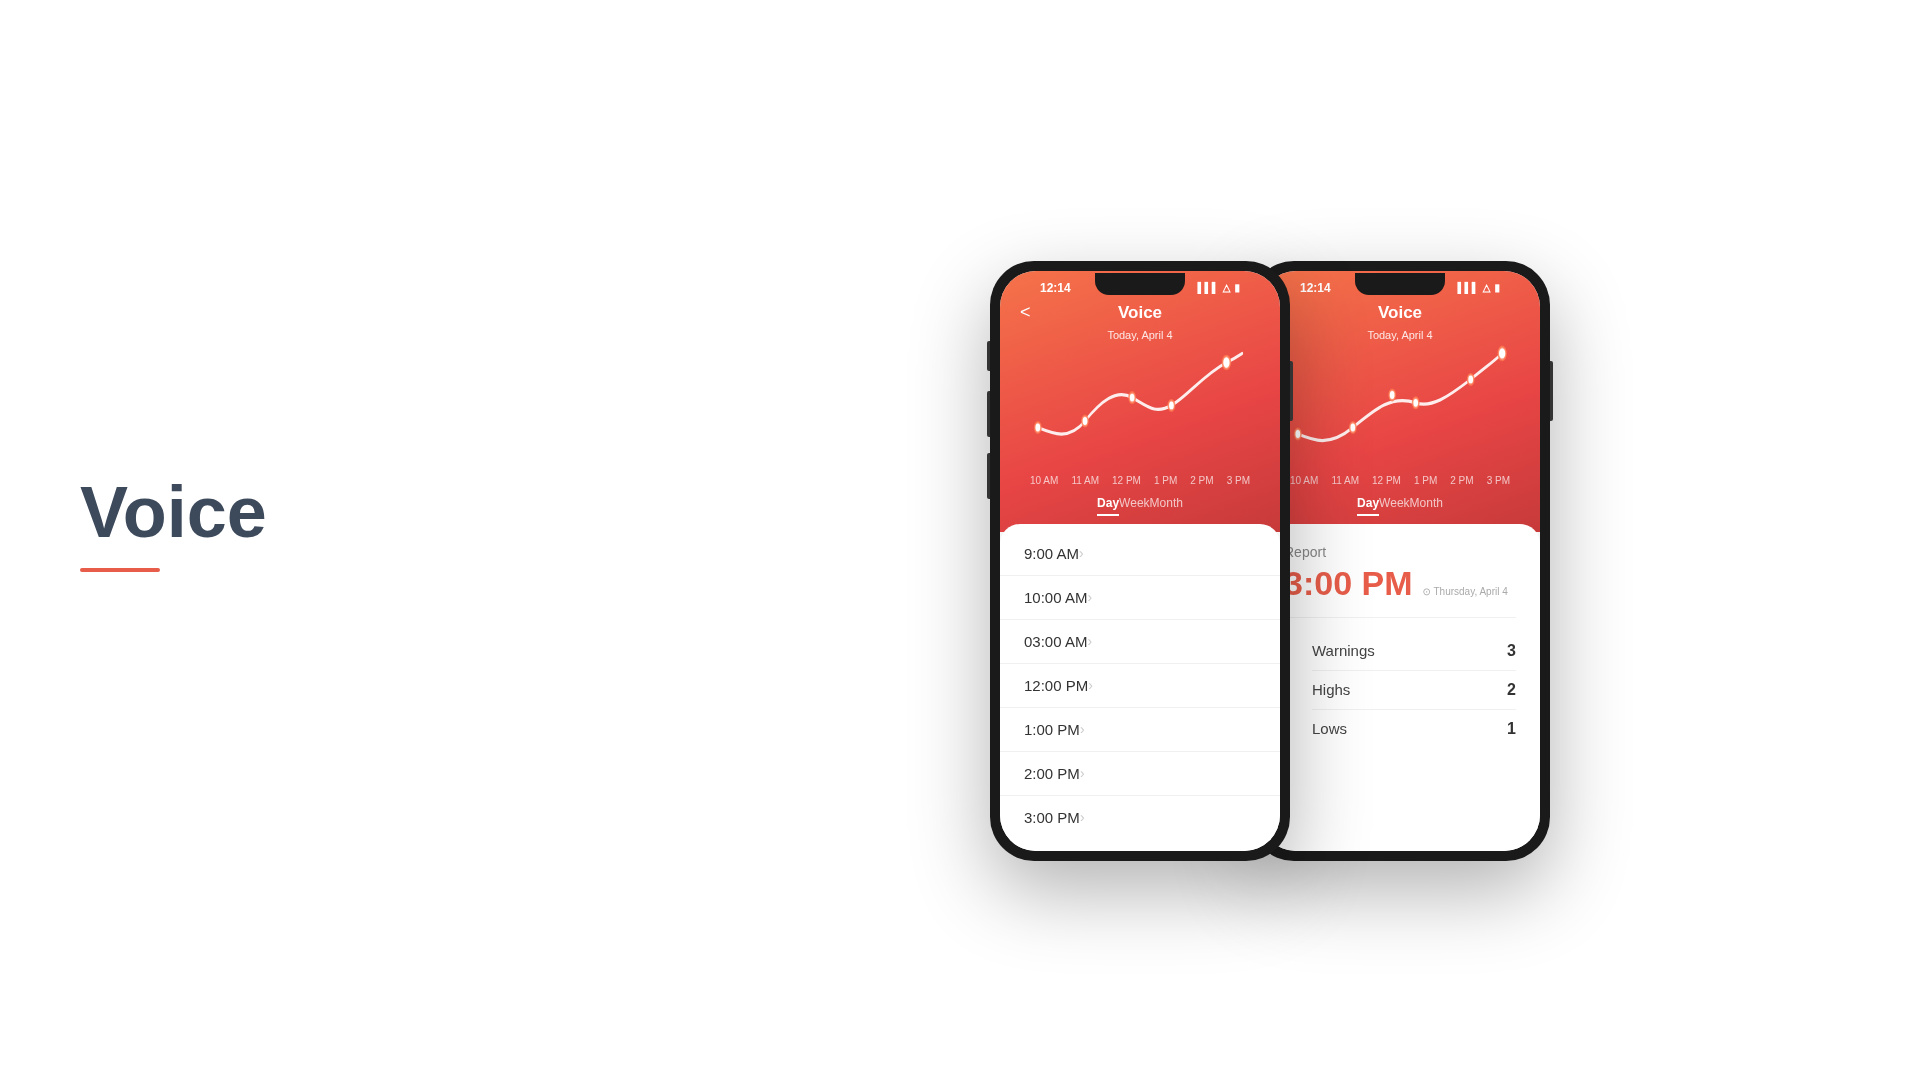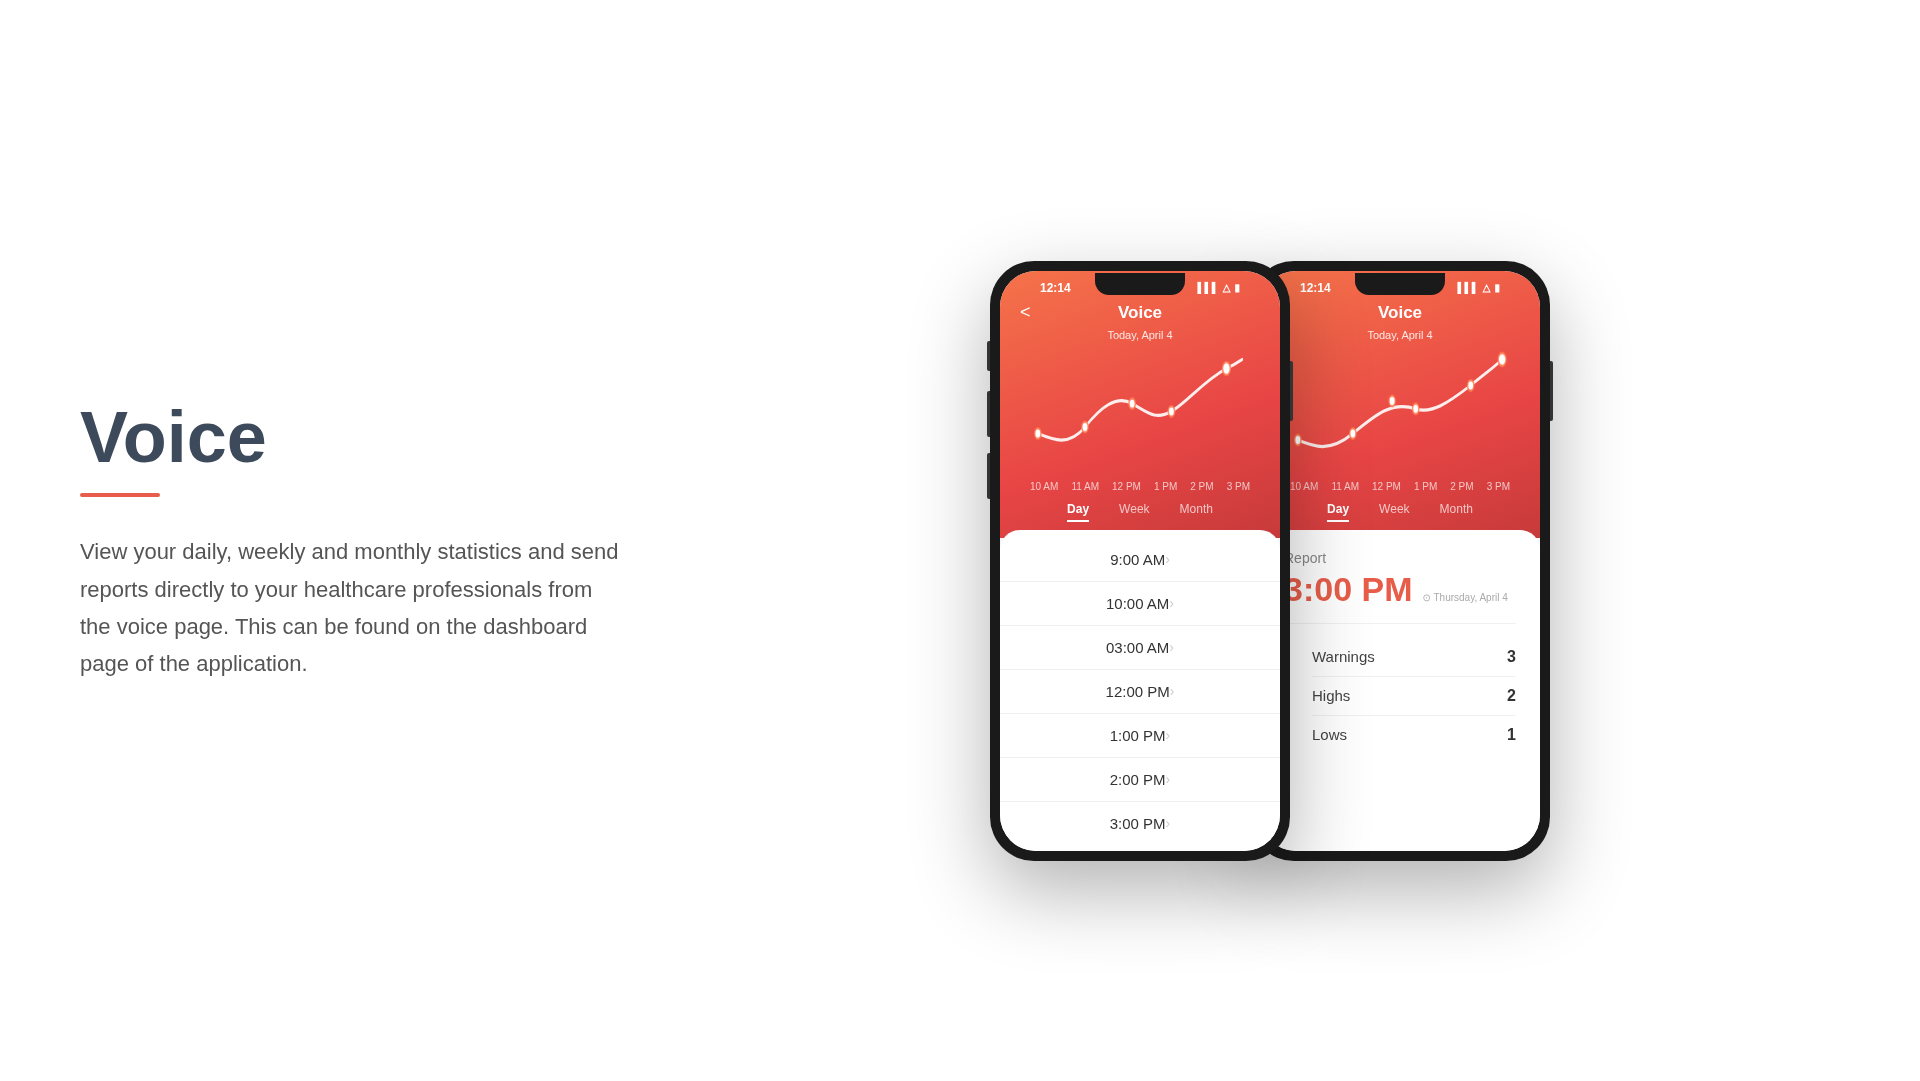--- a/index.html
+++ b/index.html
@@ -164,21 +164,21 @@
     .nav-title {
       font-size: 17px;
       font-weight: 600;
       color: #fff;
     }
 
     .nav-subtitle {
       font-size: 11px;
       color: rgba(255,255,255,0.85);
       text-align: center;
-      margin-bottom: 8px;
+      margin-bottom: 2px;
     }
 
     
     .chart-area {
       height: 130px;
       position: relative;
       padding: 0 10px;
     }
 
     .chart-svg {
@@ -192,21 +192,20 @@
       justify-content: space-between;
       padding: 2px 10px;
       font-size: 10px;
       color: rgba(255,255,255,0.7);
     }
 
     
     .tab-row {
       display: flex;
       justify-content: center;
-      gap: 30px;
       padding: 8px 0 6px;
     }
 
     .tab-item {
       font-size: 12px;
       color: rgba(255,255,255,0.7);
       cursor: pointer;
       padding-bottom: 4px;
     }
 
@@ -225,21 +224,21 @@
       overflow: hidden;
     }
 
     
     .time-list {
       padding: 8px 0;
     }
 
     .time-list-item {
       display: flex;
-      justify-content: center;
+      justify-content: flex-start;
       align-items: center;
       padding: 13px 24px;
       border-bottom: 1px solid #f0f0f0;
       font-size: 15px;
       color: #333;
     }
 
     .time-list-item:last-child {
       border-bottom: none;
     }
@@ -361,21 +360,20 @@
     }
   </style>
 </head>
 <body>
 
 <div class="page-container">
 
   <div class="text-section">
     <h1 class="section-title">Voice</h1>
     <div class="title-underline"></div>
-    <p class="section-description">View your daily, weekly and monthly statistics and send reports directly to your healthcare professionals from the voice page. This can be found on the dashboard page of the application.</p>
   </div>
 
   <div class="phones-section">
 
     <div class="phone-wrapper">
       <div class="phone-frame">
         <div class="phone-notch"></div>
         <div class="phone-btn-right"></div>
         <div class="phone-btn-left-1"></div>
         <div class="phone-btn-left-2"></div>

